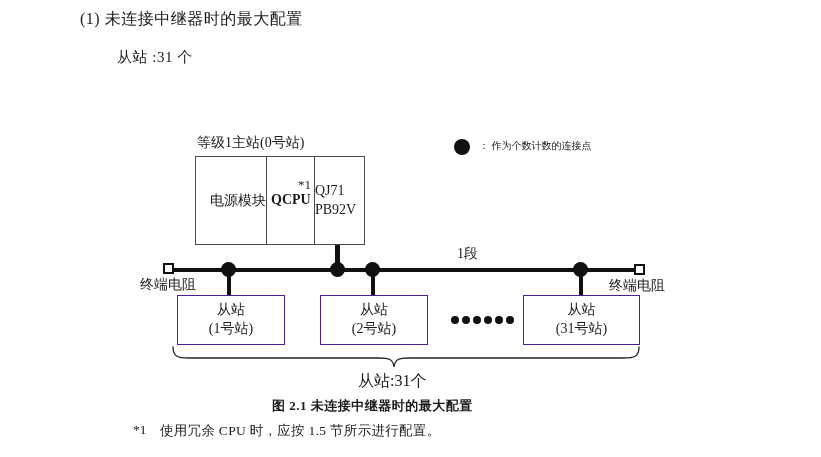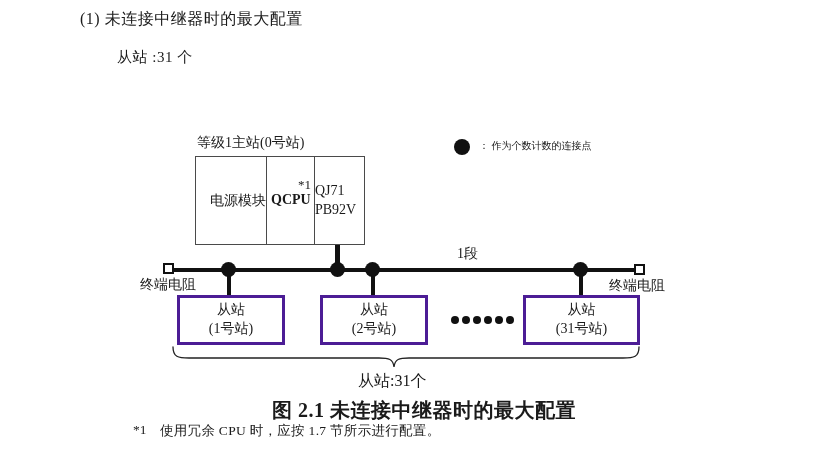--- a/index.html
+++ b/index.html
@@ -51,36 +51,36 @@
   .node-s31{left:573px;top:262px;}
   .tsq{width:7px;height:7px;background:#fff;border:2px solid #111;}
   .tsq-left{left:163px;top:263px;}
   .tsq-right{left:634px;top:264px;}
   .term-label{font-size:14px;}
   .term-left{left:140px;top:276px;}
   .term-right{left:609px;top:277px;}
 
   
   .slave-box{
-    border:3px solid #4c1d95;background:#fff;box-sizing:border-box;
+    border:1px solid #4c1d95;background:#fff;box-sizing:border-box;
     height:50px;top:295px;
     display:flex;flex-direction:column;align-items:center;justify-content:center;
     font-size:14px;line-height:1.35;text-align:center;
   }
   .sb1{left:177px;width:108px;}
   .sb2{left:320px;width:108px;}
   .sb31{left:523px;width:117px;}
 
   .dots{left:451px;top:316px;display:flex;gap:3px;align-items:center;}
   .dot{width:8px;height:8px;border-radius:50%;background:#111;}
 
   .brace{left:171px;top:346px;}
   .brace-label{left:358px;top:371px;font-size:16px;}
 
-  .caption{left:272px;top:397px;font-size:20px;font-weight:bold;letter-spacing:.5px;}
+  .caption{left:272px;top:397px;font-size:13px;font-weight:bold;letter-spacing:.5px;}
   .fn-marker{left:133px;top:422px;font-size:13.5px;}
   .fn-text{left:160px;top:422px;font-size:13.5px;letter-spacing:.3px;}
 </style>
 </head>
 <body>
 
 <div class="doc">
 
   <div class="abs heading">(1) 未连接中继器时的最大配置</div>
   <div class="abs bodyline slave-line">从站 :31 个</div>
@@ -139,15 +139,15 @@
     <span>(31号站)</span>
   </div>
 
   <svg class="abs brace" width="470" height="23" viewBox="0 0 470 23">
     <path d="M 2,1 C 2,11 7,12 18,12 L 208,12 C 218,12 222,13 223,21 C 224,13 228,12 238,12 L 452,12 C 463,12 468,11 468,1" fill="none" stroke="#222" stroke-width="1.3" stroke-linecap="round"></path>
   </svg>
   <div class="abs brace-label">从站:31个</div>
 
   <div class="abs caption">图 2.1 未连接中继器时的最大配置</div>
   <div class="abs fn-marker">*1</div>
-  <div class="abs fn-text">使用冗余 CPU 时，应按 1.7 节所示进行配置。</div>
+  <div class="abs fn-text">使用冗余 CPU 时，应按 1.5 节所示进行配置。</div>
 
 </div>
 
 </body></html>

